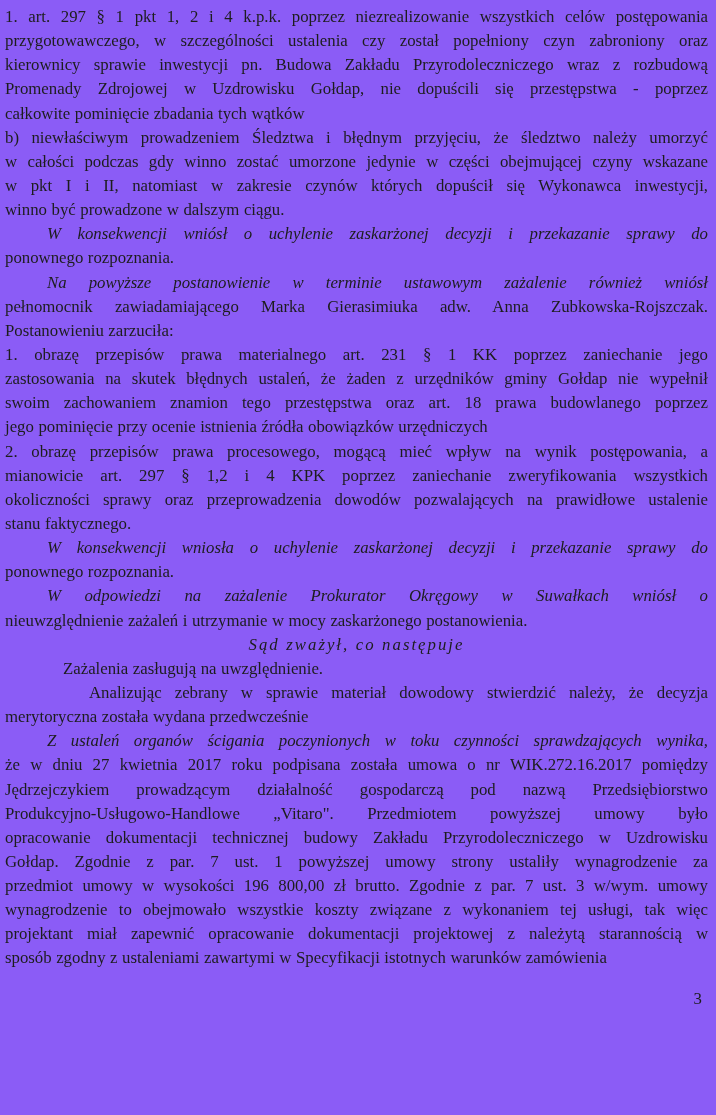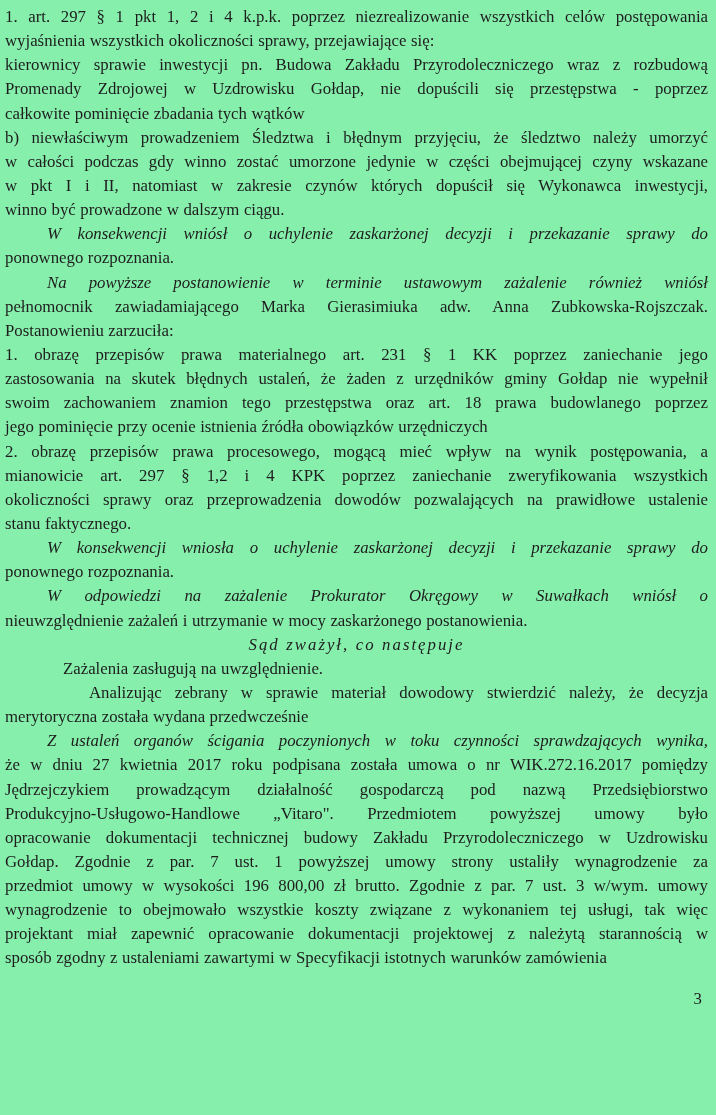--- a/index.html
+++ b/index.html
@@ -12,21 +12,21 @@
     height: 1115px;
     overflow: hidden;
     font-family: "Liberation Serif", "DejaVu Serif", serif;
     color: #1d1d1d;
   }
   .page {
     box-sizing: border-box;
     width: 716px;
     height: 1115px;
     padding: 5px 8px 0 5px;
-    background: #86efac;
+    background: #8b5cf6;
   }
   .doc-body .line {
     font-size: 16.8px;
     line-height: 24.15px;
     height: 24.15px;
     text-align: justify;
     text-align-last: justify;
     word-spacing: 0.02em;
     white-space: normal;
   }
@@ -53,21 +53,21 @@
     font-size: 16.8px;
     line-height: 24px;
   }
 </style>
 </head>
 <body>
 
 <div class="page">
   <div class="doc-body" id="doc-body">
       <div class="line">1. art. 297 § 1 pkt 1, 2 i 4 k.p.k. poprzez niezrealizowanie wszystkich celów postępowania</div>
-      <div class="line endline">wyjaśnienia wszystkich okoliczności sprawy, przejawiające się:</div>
+      <div class="line">przygotowawczego, w szczególności ustalenia czy został popełniony czyn zabroniony oraz</div>
       <div class="line">kierownicy sprawie inwestycji pn. Budowa Zakładu Przyrodoleczniczego wraz z rozbudową</div>
       <div class="line">Promenady Zdrojowej w Uzdrowisku Gołdap, nie dopuścili się przestępstwa - poprzez</div>
       <div class="line endline">całkowite pominięcie zbadania tych wątków</div>
       <div class="line">b) niewłaściwym prowadzeniem Śledztwa i błędnym przyjęciu, że śledztwo należy umorzyć</div>
       <div class="line">w całości podczas gdy winno zostać umorzone jedynie w części obejmującej czyny wskazane</div>
       <div class="line">w pkt I i II, natomiast w zakresie czynów których dopuścił się Wykonawca inwestycji,</div>
       <div class="line endline">winno być prowadzone w dalszym ciągu.</div>
       <div class="line ind1">W konsekwencji wniósł o uchylenie zaskarżonej decyzji i przekazanie sprawy do</div>
       <div class="line endline">ponownego rozpoznania.</div>
       <div class="line ind1">Na powyższe postanowienie w terminie ustawowym zażalenie również wniósł</div>

